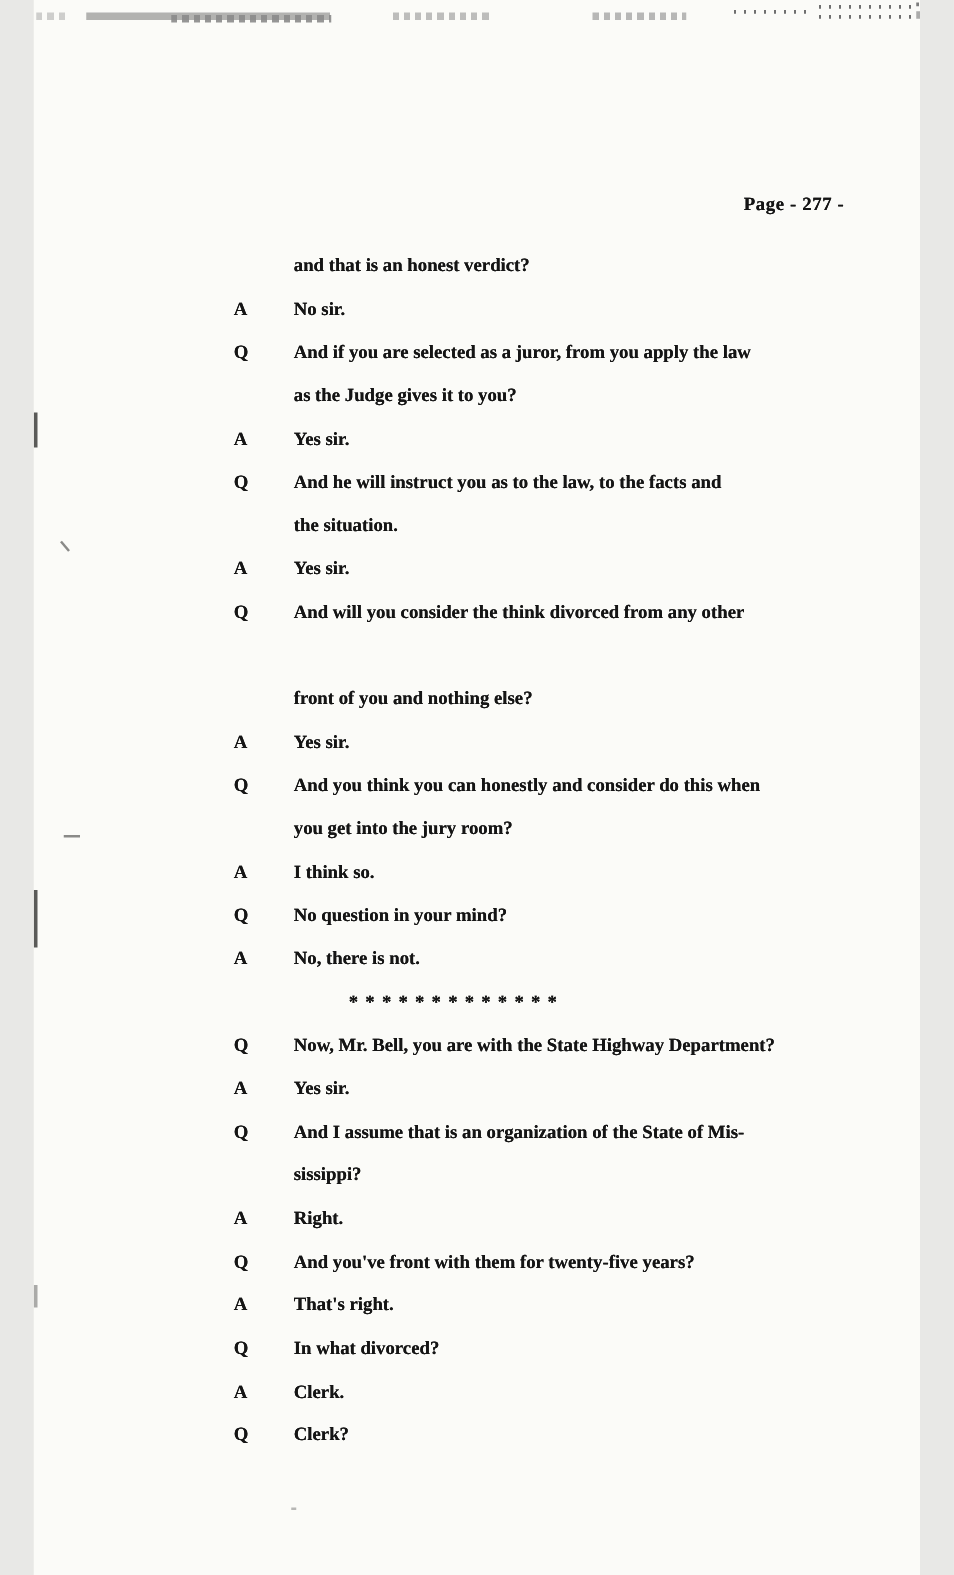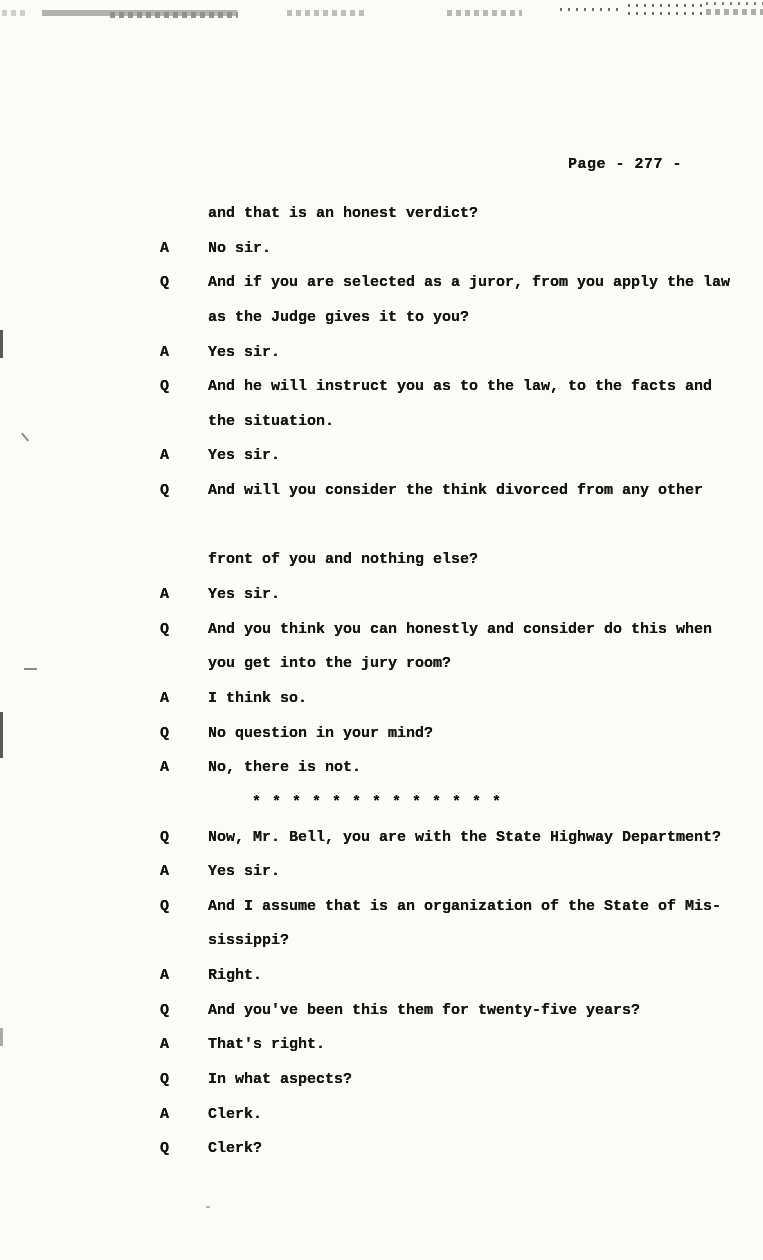--- a/index.html
+++ b/index.html
@@ -2,26 +2,26 @@
 <html><head>
 <meta charset="utf-8">
 <style>
   html, body {
     margin: 0;
     padding: 0;
     background: #e8e8e6;
   }
   .page {
     position: relative;
-    width: 763px;
+    width: 709px;
     height: 1260px;
     margin: 0 auto;
     background: #fbfbf8;
     overflow: hidden;
-    font-family: Liberation Mono, monospace;
+    font-family: Liberation Serif, serif;
     color: #151515;
   }
   
   .artifact { position: absolute; pointer-events: none; }
   .strip { height: 6px; top: 10px; opacity: .75; }
   .dash  { background: repeating-linear-gradient(90deg,#8a8a8a 0 5px, transparent 5px 9px); }
   .solid { background: #9a9a98; }
   .dots  { background: repeating-linear-gradient(90deg,#6f6f6f 0 2px, transparent 2px 8px); height:3px; }
   .vbar  { width: 3px; background: #5a5a58; }
   .tick  { width: 13px; height: 2px; background: #8a8a88; }
@@ -97,20 +97,20 @@
       <div class="line"><span class="marker"></span><span class="text">you get into the jury room?</span></div>
       <div class="line"><span class="marker">A</span><span class="text">I think so.</span></div>
       <div class="line"><span class="marker">Q</span><span class="text">No question in your mind?</span></div>
       <div class="line"><span class="marker">A</span><span class="text">No, there is not.</span></div>
       <div class="line separator"><span class="text">* * * * * * * * * * * * *</span></div>
       <div class="line"><span class="marker">Q</span><span class="text">Now, Mr. Bell, you are with the State Highway Department?</span></div>
       <div class="line"><span class="marker">A</span><span class="text">Yes sir.</span></div>
       <div class="line"><span class="marker">Q</span><span class="text">And I assume that is an organization of the State of Mis-</span></div>
       <div class="line"><span class="marker"></span><span class="text">sissippi?</span></div>
       <div class="line"><span class="marker">A</span><span class="text">Right.</span></div>
-      <div class="line"><span class="marker">Q</span><span class="text">And you've been this them for twenty-five years?</span></div>
+      <div class="line"><span class="marker">Q</span><span class="text">And you've front with them for twenty-five years?</span></div>
       <div class="line"><span class="marker">A</span><span class="text">That's right.</span></div>
-      <div class="line"><span class="marker">Q</span><span class="text">In what aspects?</span></div>
+      <div class="line"><span class="marker">Q</span><span class="text">In what divorced?</span></div>
       <div class="line"><span class="marker">A</span><span class="text">Clerk.</span></div>
       <div class="line"><span class="marker">Q</span><span class="text">Clerk?</span></div>
     </div>
 
 </div>
 
 </body></html>

